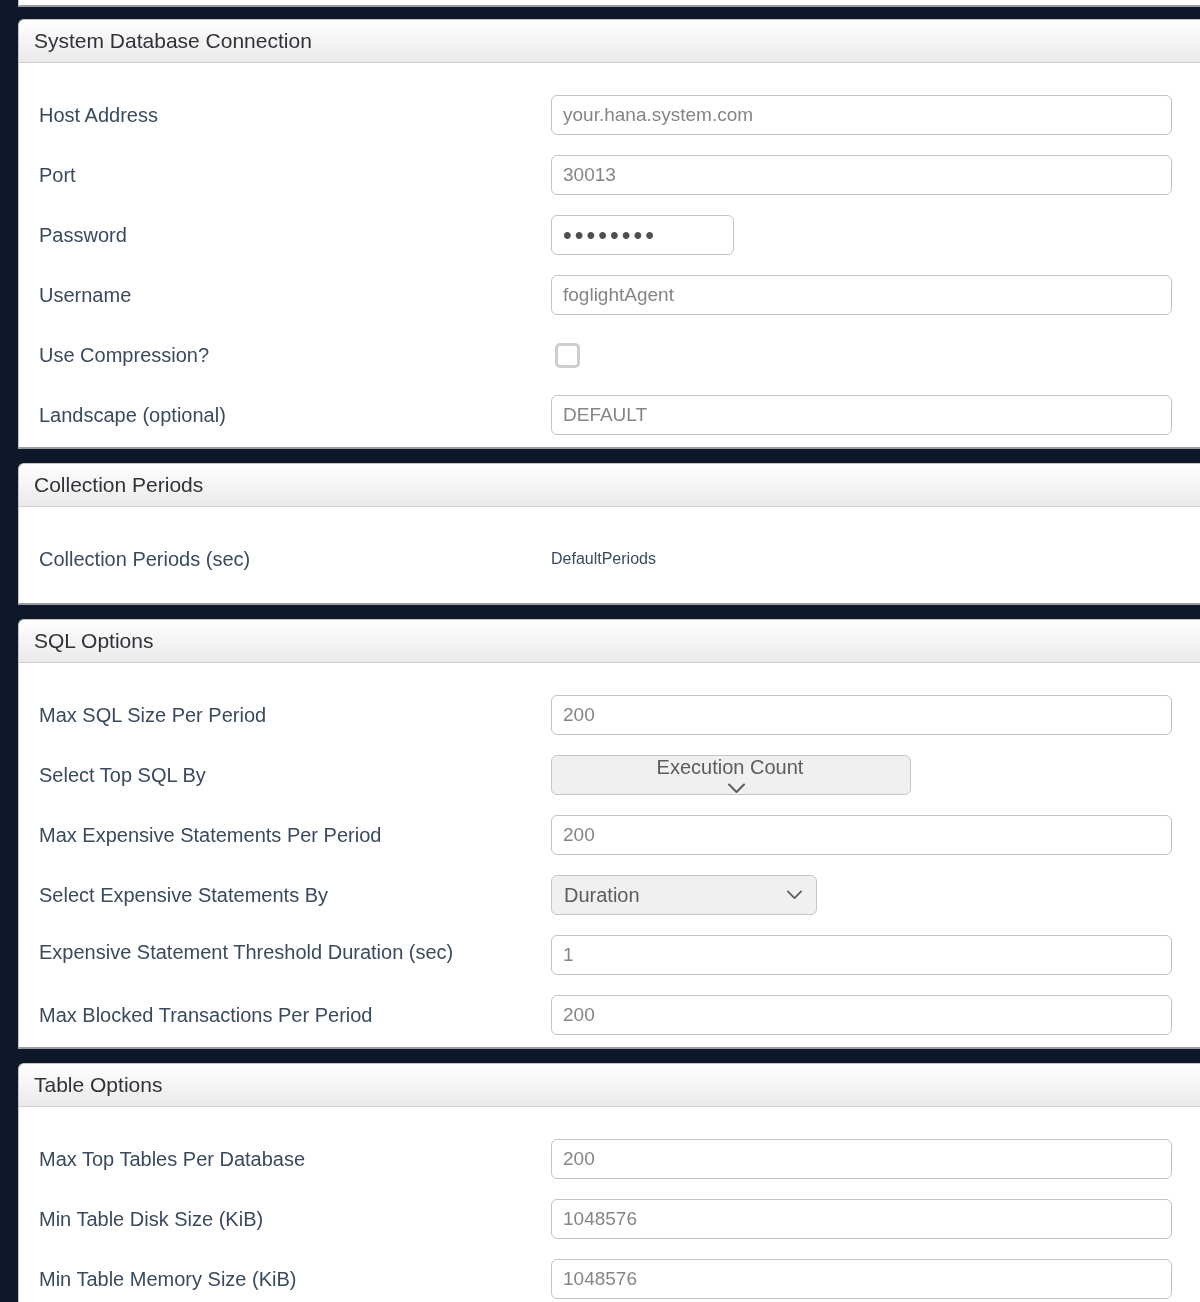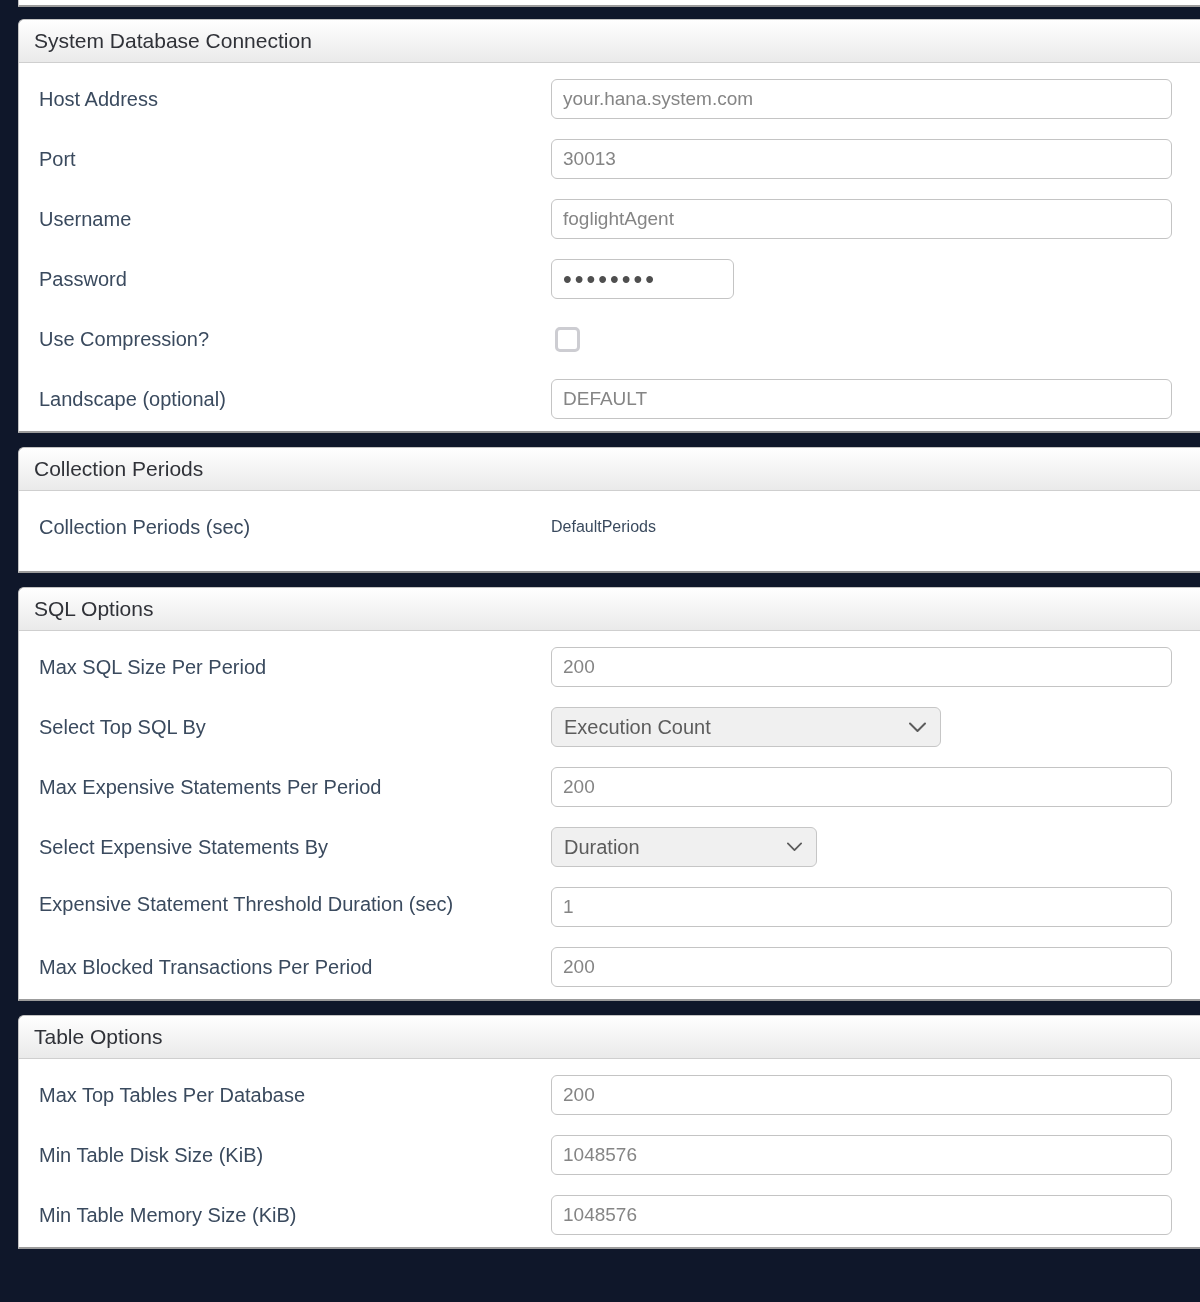--- a/index.html
+++ b/index.html
@@ -42,20 +42,21 @@
     align-items: center;
     padding: 0 15px;
     font-size: 21px;
     color: #303238;
     background: linear-gradient(#ffffff, #eaeaea);
     border-bottom: 1px solid #cfcfcf;
     border-radius: 6px 0 0 0;
   }
   .panel-body {
     padding: 16px 28px 12px 20px;
+    margin-top: 16px;
   }
   .panel-body.slim {
     padding-bottom: 24px;
   }
   .row {
     display: flex;
     align-items: center;
     min-height: 40px;
     margin-bottom: 20px;
   }
@@ -118,21 +119,21 @@
     border-radius: 6px;
     background: #f0f0f0;
     display: flex;
     align-items: center;
     justify-content: space-between;
     padding: 0 14px 0 12px;
     font-size: 20px;
     color: #5c5c5c;
     cursor: pointer;
   }
-  .select.wide { width: 390px; }
+  .select.wide { width: 360px; flex-direction: column; }
   .select.small { width: 266px; }
   .select .chev { flex: none; margin-left: 12px; display: flex; align-items: center; }
   .static-value {
     font-size: 16px;
     color: #3a4a5e;
   }
 </style>
 </head>
 <body>
 
@@ -149,29 +150,29 @@
           <input class="text" type="text" value="your.hana.system.com" style="">
         </div>
       </div>
       <div class="row">
         <div class="field-label">Port</div>
         <div class="control">
           <input class="text" type="text" value="30013" style="">
         </div>
       </div>
       <div class="row">
+        <div class="field-label">Password</div>
+        <div class="control">
+          <input class="text pw" type="text" value="••••••••" style="">
+        </div>
+      </div>
+      <div class="row">
         <div class="field-label">Username</div>
         <div class="control">
           <input class="text" type="text" value="foglightAgent" style="">
-        </div>
-      </div>
-      <div class="row">
-        <div class="field-label">Password</div>
-        <div class="control">
-          <input class="text pw" type="text" value="••••••••" style="">
         </div>
       </div>
       <div class="row">
         <div class="field-label">Use Compression?</div>
         <div class="control">
           <input class="checkbox" type="checkbox" style="">
         </div>
       </div>
       <div class="row">
         <div class="field-label">Landscape (optional)</div>

